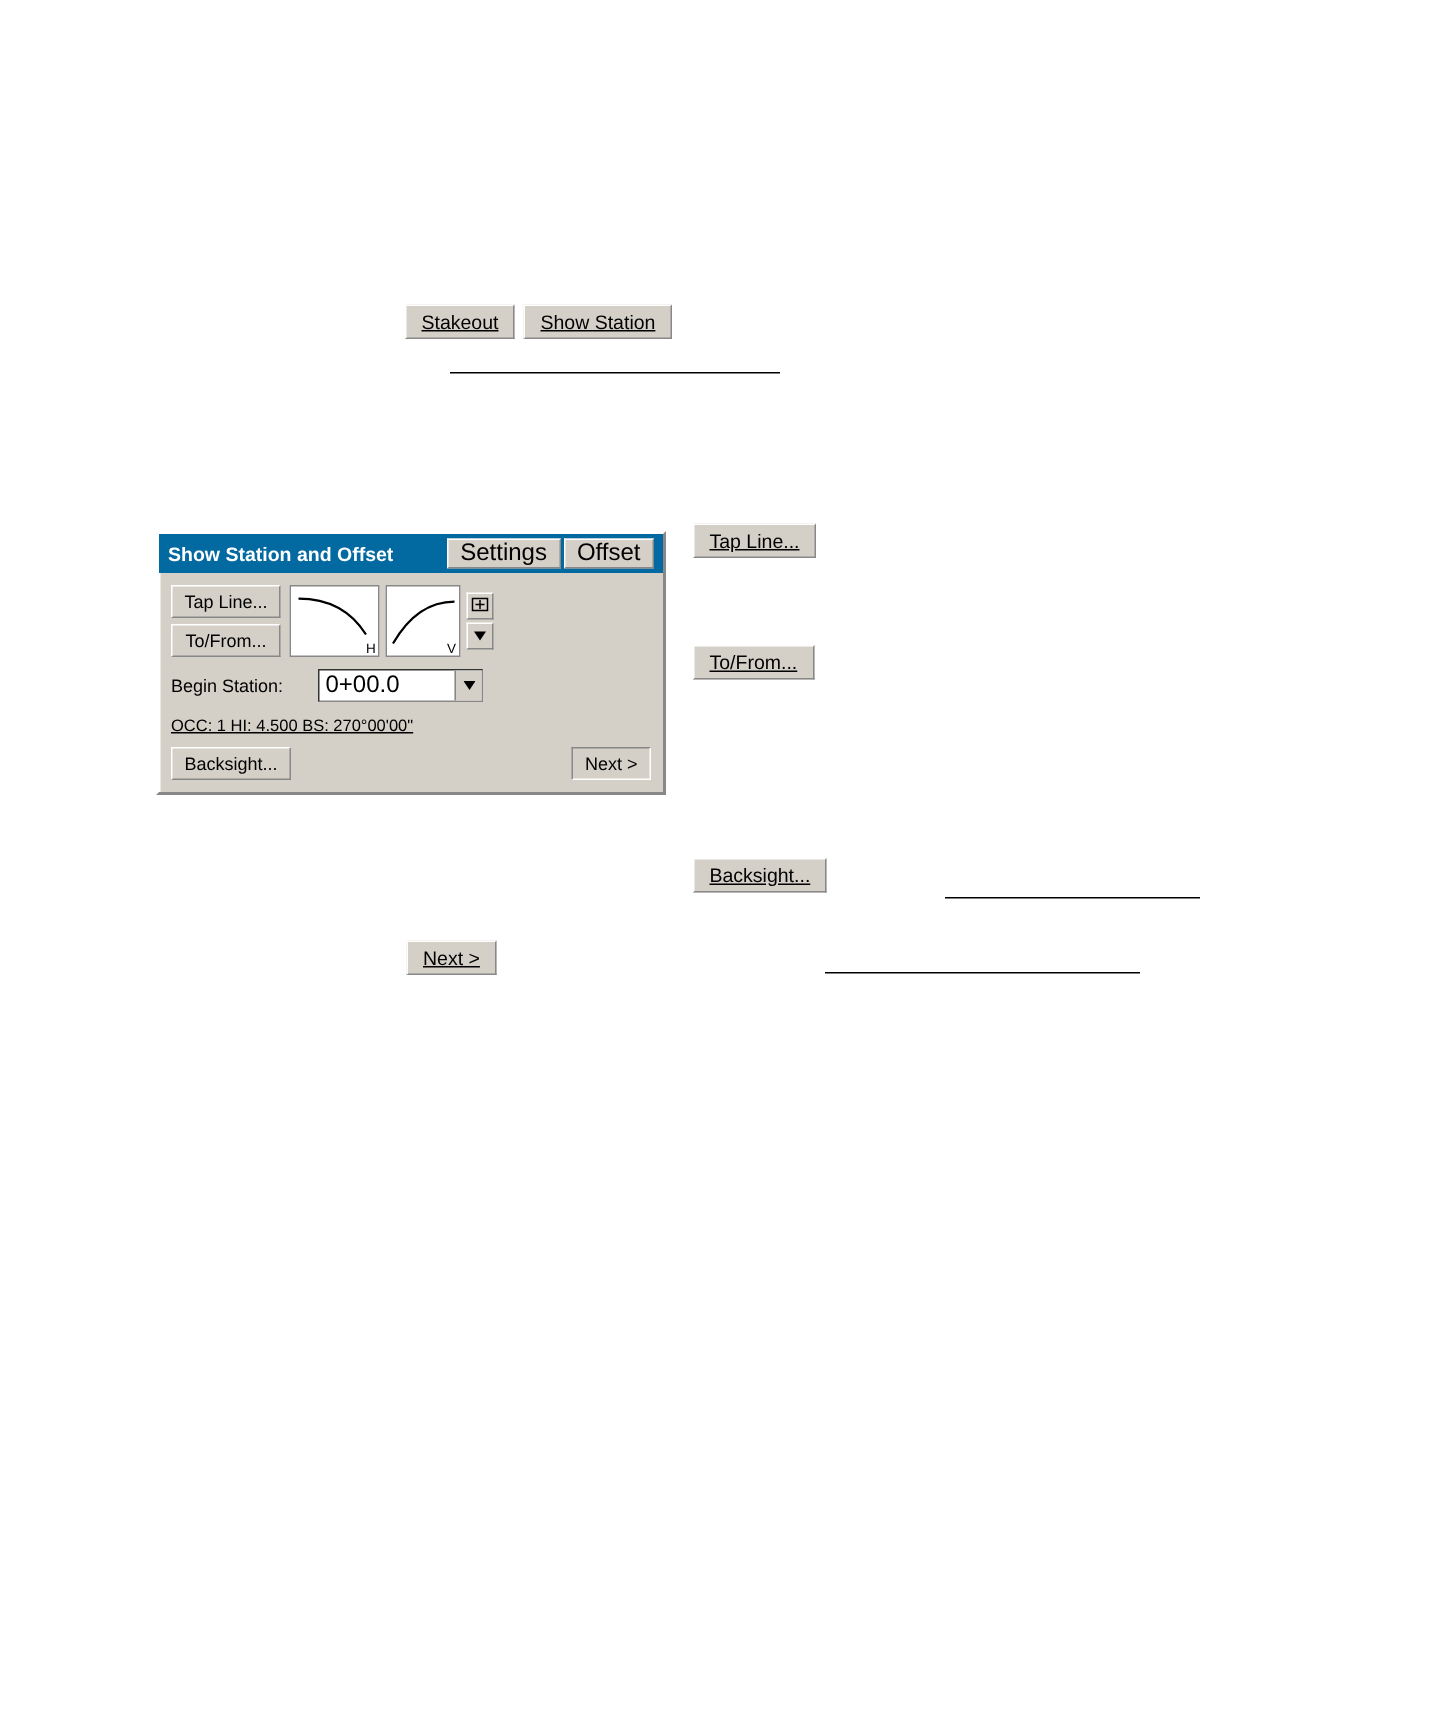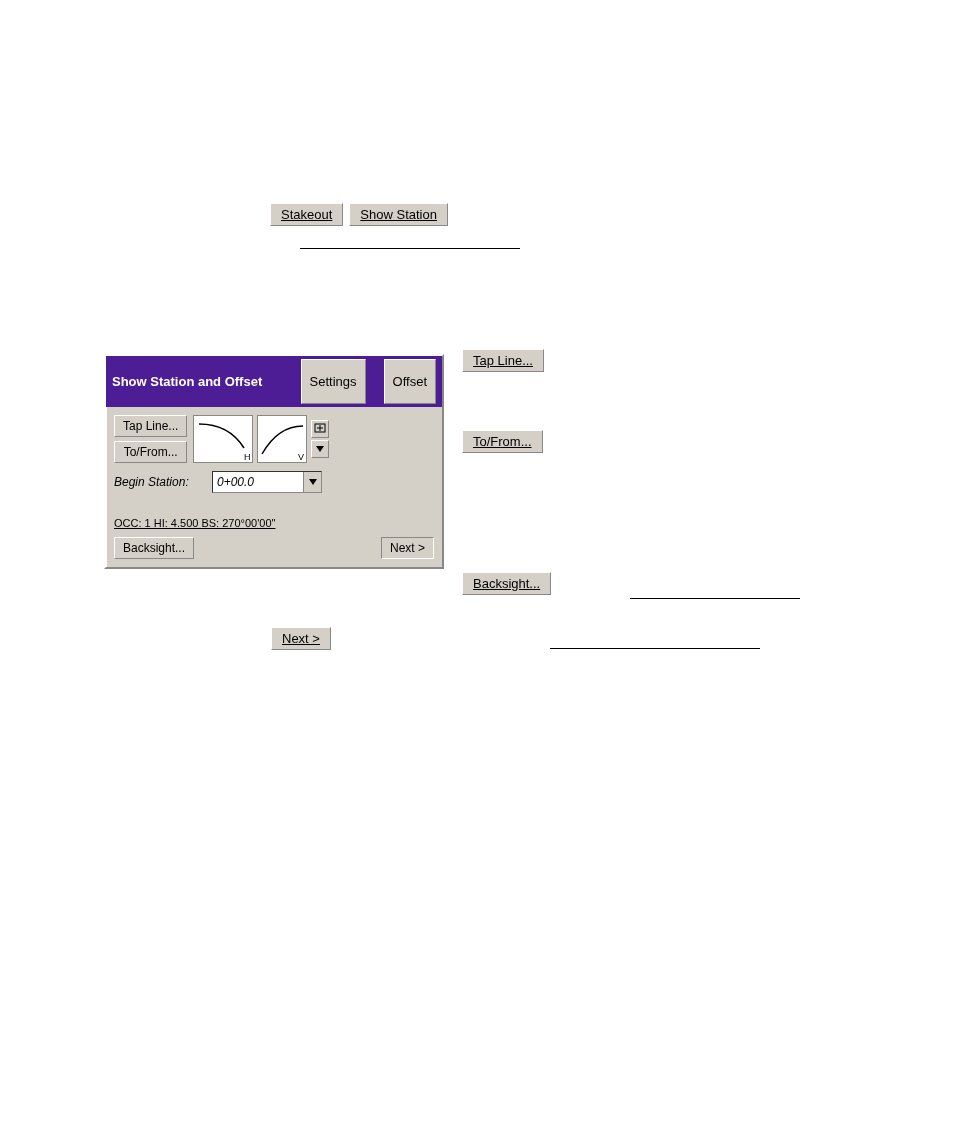--- a/index.html
+++ b/index.html
@@ -51,46 +51,45 @@
       width: 340px;
       background: #d4d0c8;
       border: 2px solid #888;
       border-top-color: #fff;
       border-left-color: #fff;
       box-shadow: inset 1px 1px 0 #fff;
     }
 
     
     #dialog-titlebar {
-      background: #4c1d95;
+      background: #0369a1;
       color: #fff;
       font-size: 13px;
       font-weight: bold;
       padding: 3px 6px;
       display: flex;
       align-items: center;
       justify-content: space-between;
     }
     #dialog-titlebar-title {
       flex: 1;
     }
     #dialog-titlebar-buttons {
       display: flex;
       gap: 2px;
     }
     .title-btn {
       background: #d4d0c8;
       border: 1px solid #888;
       border-top-color: #fff;
       border-left-color: #fff;
-      padding: 14px 8px;
-      font-size: 13px;
+      padding: 0 8px;
+      font-size: 16px;
       cursor: pointer;
       color: #000;
-      margin-left: 16px;
     }
 
     
     #dialog-content {
       padding: 8px;
     }
 
     
     #dialog-row1 {
       display: flex;
@@ -159,23 +158,22 @@
       align-items: center;
       justify-content: center;
       cursor: pointer;
       font-size: 9px;
     }
 
     
     #begin-station-row {
       display: flex;
       align-items: center;
-      margin-bottom: 24px;
+      margin-bottom: 10px;
       gap: 8px;
-      font-style: italic;
     }
 
     #begin-station-label {
       font-size: 12px;
       min-width: 90px;
     }
 
     #begin-station-input {
       display: flex;
       align-items: center;
@@ -183,21 +181,21 @@
       border-top-color: #333;
       border-left-color: #333;
       background: #fff;
       height: 22px;
       width: 110px;
     }
 
     #begin-station-value {
       flex: 1;
       padding: 0 4px;
-      font-size: 12px;
+      font-size: 16px;
     }
 
     #begin-station-dropdown {
       width: 18px;
       height: 100%;
       background: #d4d0c8;
       border-left: 1px solid #888;
       display: flex;
       align-items: center;
       justify-content: center;

